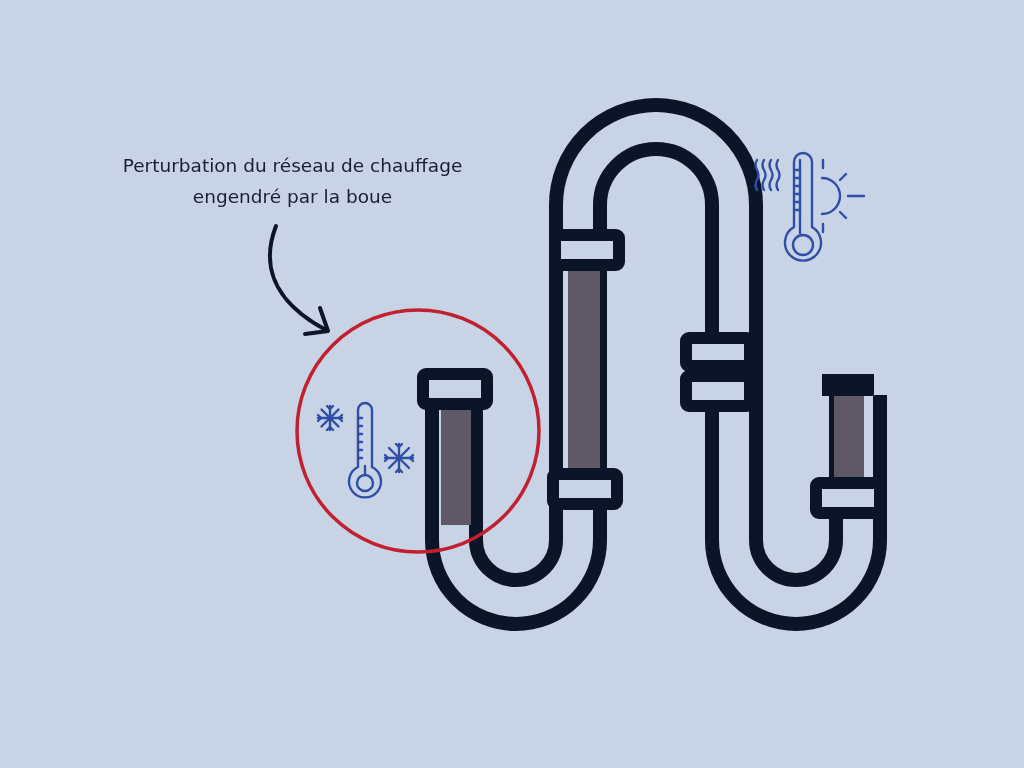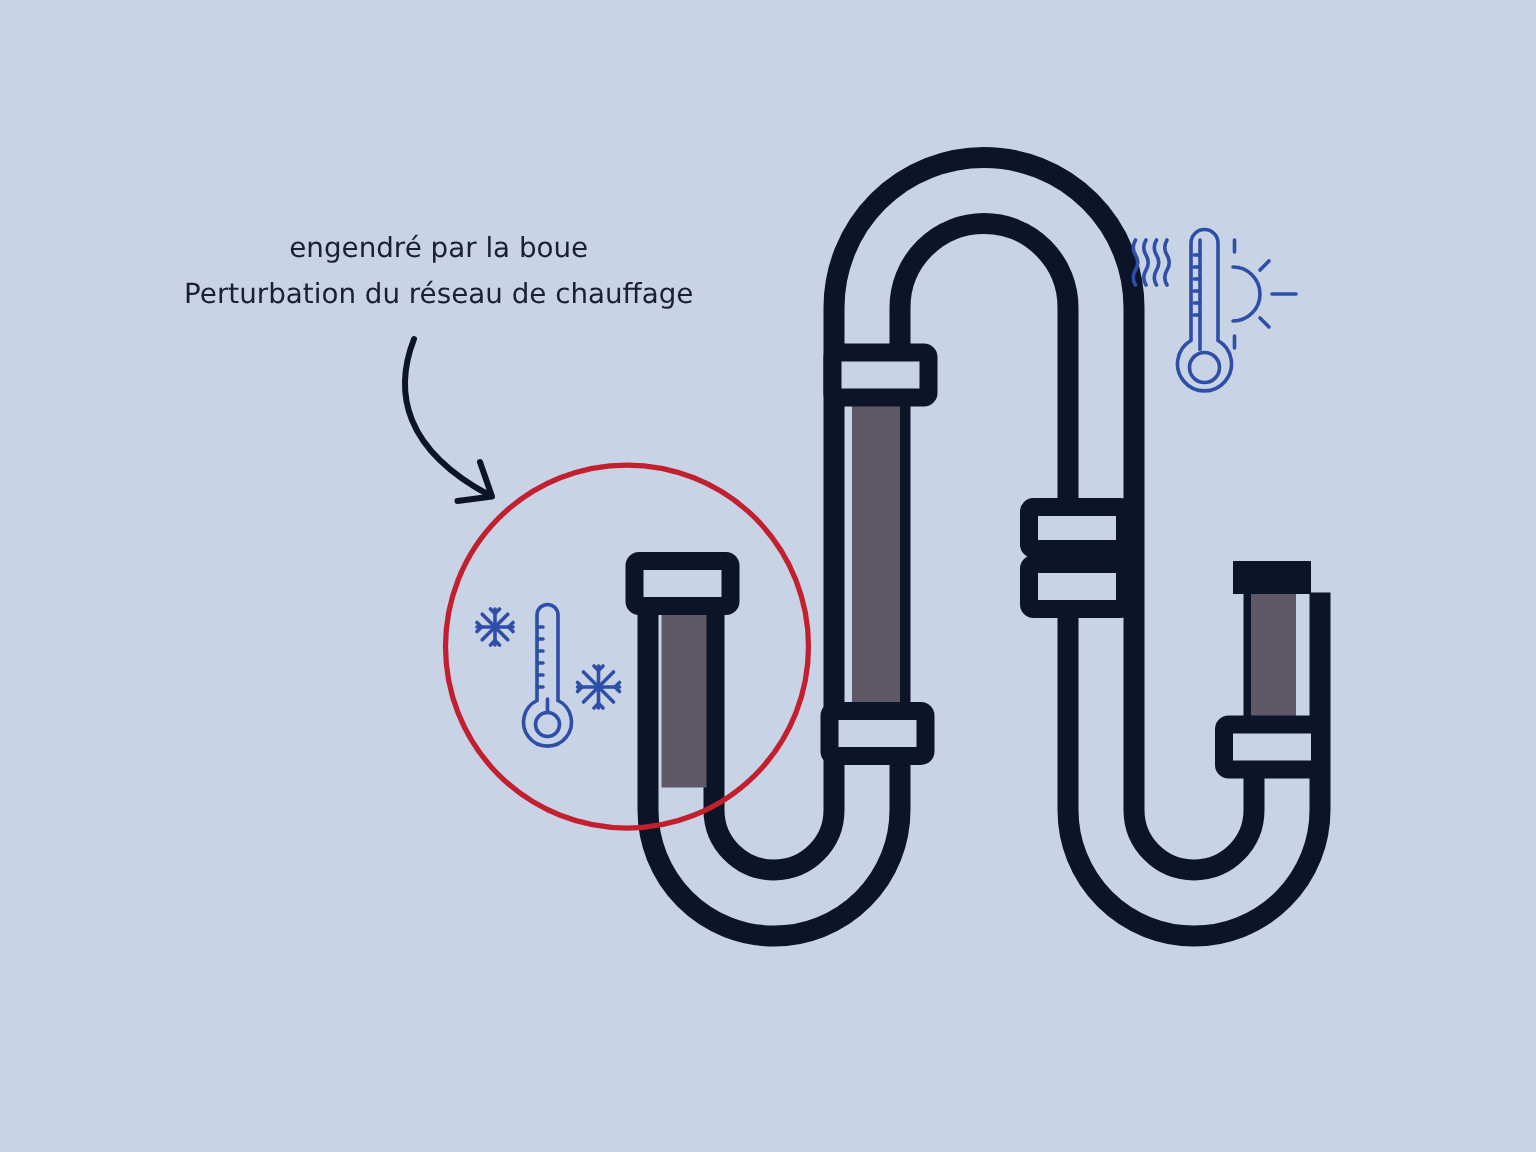--- a/index.html
+++ b/index.html
@@ -4,22 +4,22 @@
 <style>
   html,body{margin:0;padding:0;}
   body{width:1024px;height:768px;background:#c8d3e6;position:relative;overflow:hidden;font-family:"DejaVu Sans","Liberation Sans",sans-serif;}
   .caption{position:absolute;left:70px;top:150px;width:445px;text-align:center;color:#1a1f33;font-size:18.5px;line-height:31px;}
   svg{position:absolute;left:0;top:0;}
 </style>
 </head>
 <body>
 
 <div class="caption">
+  <div>Perturbation du réseau de chauffage</div>
   <div>engendré par la boue</div>
-  <div>Perturbation du réseau de chauffage</div>
 </div>
 
 <svg width="1024" height="768" viewBox="0 0 1024 768">
 
   <g fill="none" stroke="#0b1527" stroke-width="4" stroke-linecap="round" stroke-linejoin="round">
     <path d="M276 226 C262 262 270 300 326 330"></path>
     <path d="M320 308 L328 331 L305 334"></path>
   </g>
 
   <g>

